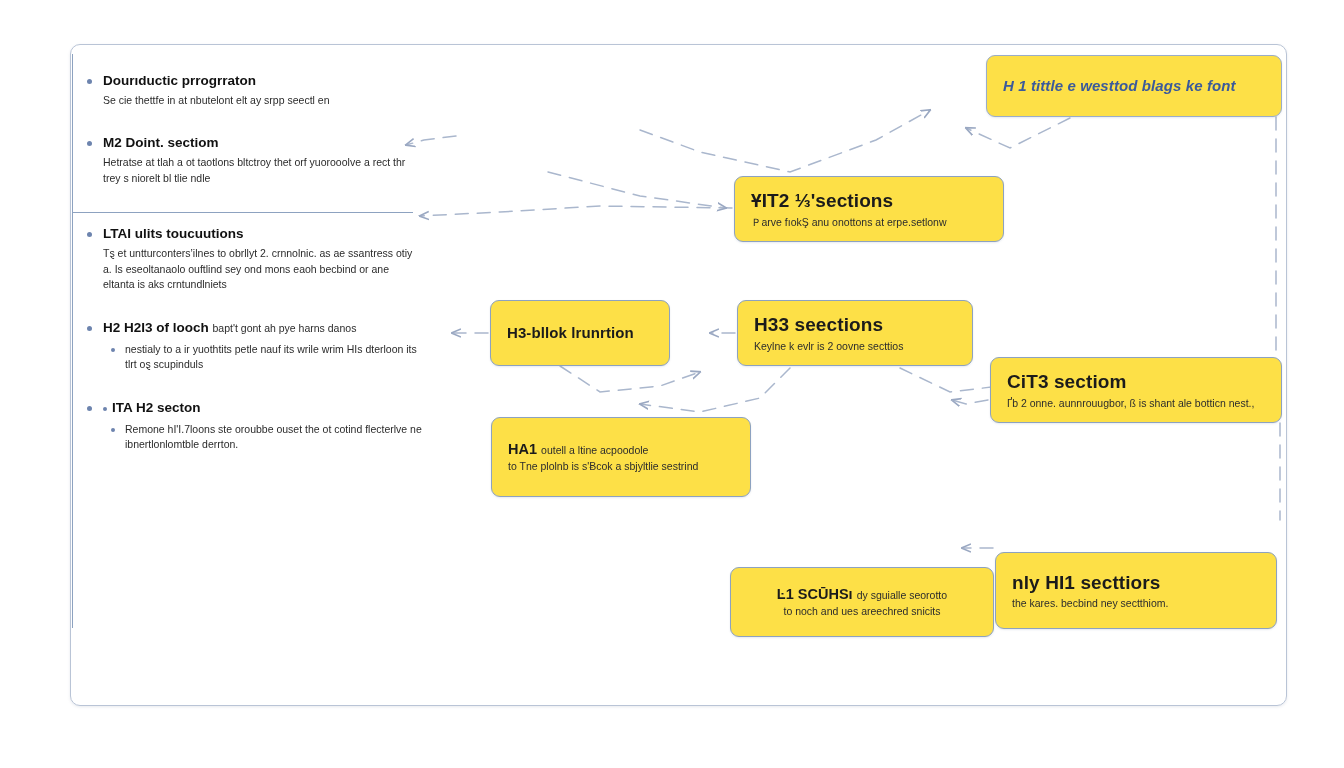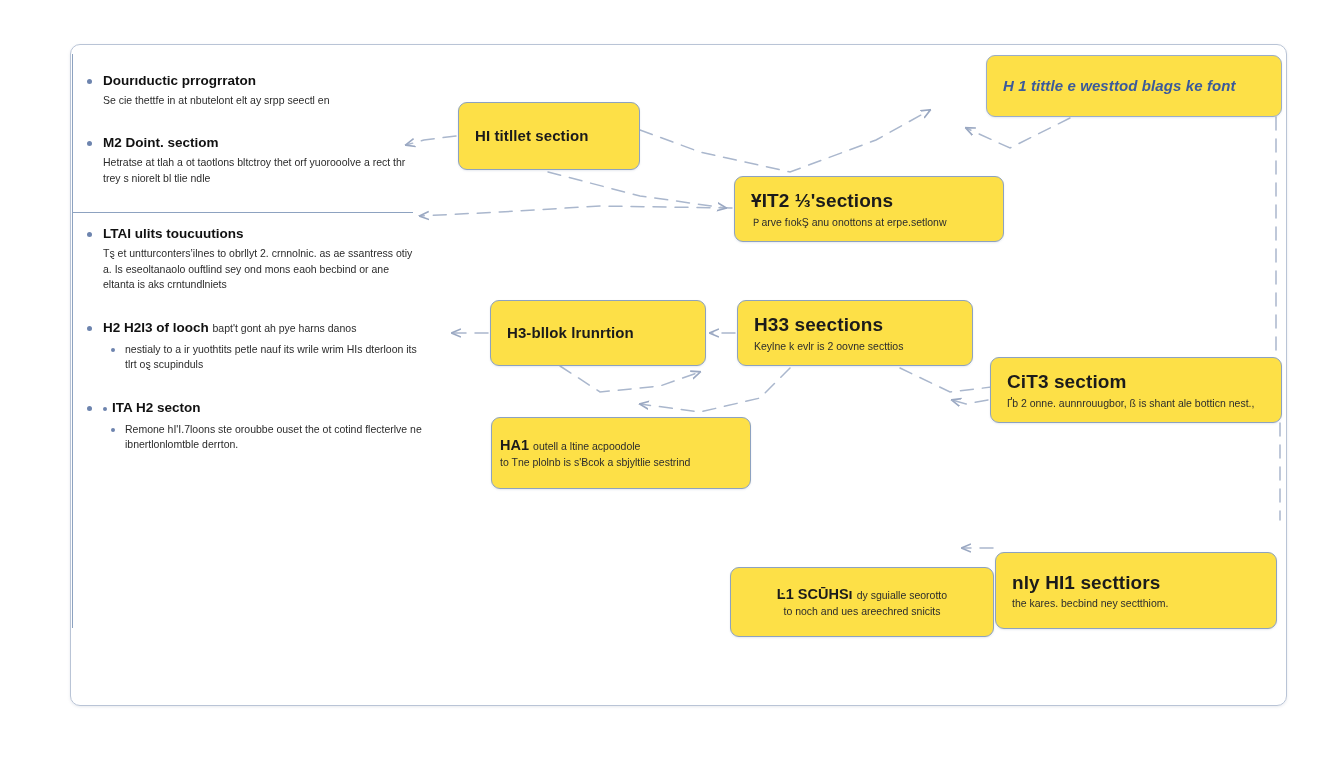--- a/index.html
+++ b/index.html
@@ -229,48 +229,45 @@
           <span class="mini-dot"></span><span>ITA H2 secton</span>
         </div>
         <div class="sub-row">
           <div class="s-text">Remone hI'I.7loons ste oroubbe ouset the ot cotind flecterlve ne ibnertlonlomtble derrton.</div>
         </div>
       </div>
 
     </div>
   </div>
 
-  <div class="node center" style="left:458px;top:102px;width:182px;height:68px;">
-    <div class="n-title">HI titllet section</div>
-  </div>
 
   <div class="node accent" style="left:986px;top:55px;width:296px;height:62px;">
     <div class="n-title">H 1 tittle e westtod blags ke font</div>
   </div>
 
   <div class="node" style="left:734px;top:176px;width:270px;height:66px;">
     <div class="n-title">ҰIT2 ⅓'sections</div>
     <div class="n-sub">Ｐarve fıokŞ anu onottons at erpe.setlonw</div>
   </div>
 
-  <div class="node center" style="left:490px;top:300px;width:216px;height:66px;">
+  <div class="node center" style="left:490px;top:300px;width:180px;height:66px;">
     <div class="n-title">H3-bllok lrunrtion</div>
   </div>
 
   <div class="node" style="left:737px;top:300px;width:236px;height:66px;">
     <div class="n-title">H33 seections</div>
     <div class="n-sub">Keylne k evlr is 2 oovne secttios</div>
   </div>
 
   <div class="node" style="left:990px;top:357px;width:292px;height:66px;">
     <div class="n-title">CiT3 sectiom</div>
     <div class="n-sub">Ґb 2 onne. aunnrouugbor, ß is shant ale botticn nest.,</div>
   </div>
 
-  <div class="node" style="left:491px;top:417px;width:260px;height:72px;padding-left:8px;">
+  <div class="node" style="left:491px;top:417px;width:260px;height:80px;">
     <div class="n-inline">
       <span>HA1</span>
       <span class="tail">outell a ltine acpoodole</span>
     </div>
     <div class="n-sub">to Tne plolnb is s'Ƀcok a sbjyltlie sestrind</div>
   </div>
 
   <div class="node" style="left:995px;top:552px;width:282px;height:77px;">
     <div class="n-title">nly HI1  secttiors</div>
     <div class="n-sub">the kares. becbind ney sectthiom.</div>

